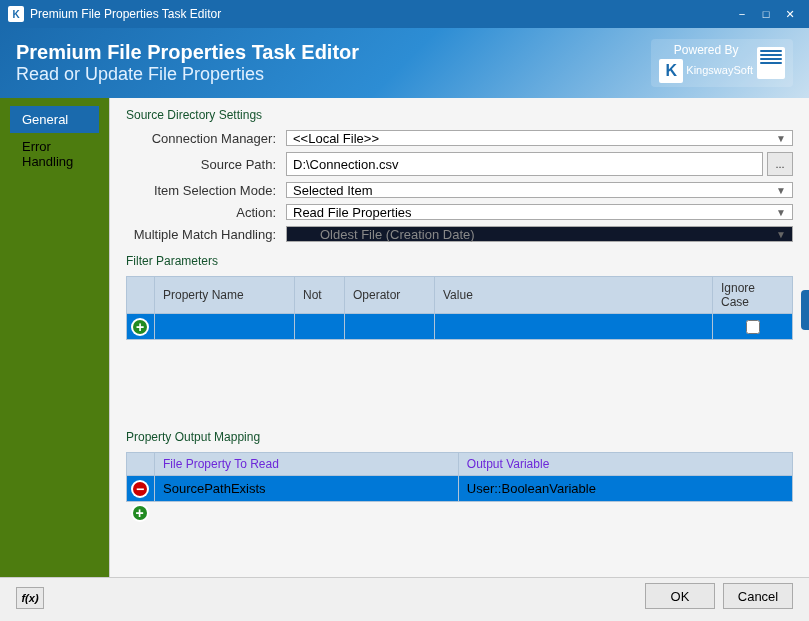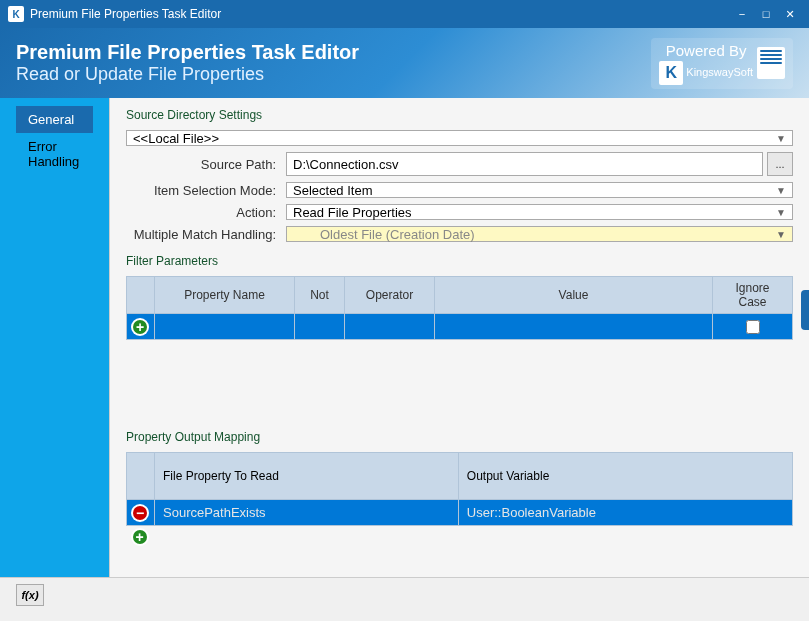--- a/index.html
+++ b/index.html
@@ -33,21 +33,21 @@
     .header-logo-doc { width: 28px; height: 32px; background: white; border-radius: 2px; display: flex; flex-direction: column; padding: 3px; gap: 2px; }
     .header-logo-doc div { height: 2px; background: #1a6aad; border-radius: 1px; }
 
     
     .main-content {
       display: flex; height: calc(621px - 28px - 70px - 44px); background: #f5f5f5;
     }
 
     
     .sidebar {
-      width: 110px; background: #0ea5e9; border-right: 1px solid #ccc; padding: 8px 16px;
+      width: 110px; background: #4d7c0f; border-right: 1px solid #ccc; padding: 8px 10px;
     }
     .sidebar-item {
       padding: 6px 12px; cursor: pointer; font-size: 13px; color: #000;
     }
     .sidebar-item.active {
       background: #1a6aad; color: white;
     }
 
     
     .content {
@@ -67,40 +67,40 @@
       width: 160px; text-align: right; padding-right: 10px; font-size: 13px; color: #333; flex-shrink: 0;
     }
     .form-control-wrap { flex: 1; display: flex; align-items: center; gap: 4px; }
 
     
     .dropdown {
       flex: 1; height: 16px; border: 1px solid #aaa; background: white;
       display: flex; align-items: center; justify-content: space-between;
       padding: 0 6px; cursor: pointer; font-size: 13px;
     }
-    .dropdown.disabled { background: #fef9c3; color: #888; padding-left: 33px; }
+    .dropdown.disabled { background: #0f172a; color: #888; padding-left: 33px; }
     .dropdown-arrow { font-size: 10px; color: #666; }
 
     
     .text-input {
       flex: 1; height: 24px; border: 1px solid #aaa; background: white;
       padding: 0 6px; font-size: 13px; display: flex; align-items: center;
     }
     .browse-btn {
       width: 26px; height: 24px; border: 1px solid #aaa; background: #e8e8e8;
       display: flex; align-items: center; justify-content: center; cursor: pointer;
       font-size: 11px; color: #333;
     }
 
     
     .filter-section { margin-top: 12px; }
     .filter-table { width: 100%; border-collapse: collapse; }
     .filter-header-row { background: #c8d8e8; }
     .filter-header-row th {
-      padding: 4px 8px; text-align: center; font-size: 12px; font-weight: normal;
+      padding: 4px 8px; text-align: left; font-size: 12px; font-weight: normal;
       border: 1px solid #b0c4d8; color: #333;
     }
     .filter-row td {
       padding: 2px 4px; border: 1px solid #b0c4d8; font-size: 13px; height: 26px;
     }
     .filter-row.selected { background: #0078d7; }
     .filter-row.selected td { color: white; }
 
     .add-btn {
       width: 18px; height: 18px; background: white; border-radius: 50%;
@@ -121,40 +121,40 @@
     .checkbox-cell {
       display: flex; align-items: center; justify-content: center;
     }
     .checkbox-cell input { width: 14px; height: 14px; }
 
     
     .output-section { margin-top: 30px; }
     .output-table { width: 100%; border-collapse: collapse; }
     .output-header-row { background: #c8d8e8; }
     .output-header-row th {
-      padding: 16px 8px; text-align: left; font-size: 12px; font-weight: normal;
-      border: 1px solid #b0c4d8; color: #000000;
+      padding: 4px 8px; text-align: left; font-size: 12px; font-weight: normal;
+      border: 1px solid #b0c4d8; color: #6d28d9;
     }
     .output-row td {
       padding: 2px 8px; border: 1px solid #b0c4d8; font-size: 13px; height: 26px;
     }
     .output-row.selected { background: #0078d7; }
-    .output-row.selected td { color: #e5e5e5; }
+    .output-row.selected td { color: #000000; }
 
     
     .right-accent {
       position: absolute; right: 0; top: 40%; width: 8px; height: 40px;
       background: #1a6aad; border-radius: 4px 0 0 4px;
     }
 
     
     .footer {
       height: 44px; background: #f0f0f0; border-top: 1px solid #ccc;
-      display: flex; align-items: flex-start; justify-content: space-between;
-      padding: 6px 16px;
+      display: flex; align-items: flex-end; justify-content: space-between;
+      padding: 12px 16px;
     }
     .footer-left { display: flex; align-items: center; }
     .footer-fx-btn {
       width: 28px; height: 22px; border: 1px solid #aaa; background: #e8e8e8;
       display: flex; align-items: center; justify-content: center; cursor: pointer;
       font-size: 11px; font-style: italic; font-weight: bold;
     }
     .footer-right { display: flex; gap: 8px; }
     .footer-btn {
       min-width: 70px; height: 26px; border: 1px solid #aaa; background: #e8e8e8;
@@ -187,21 +187,21 @@
   </div>
 </div>
 
 <div class="header">
   <div class="header-text">
     <h1>Premium File Properties Task Editor</h1>
     <p>Read or Update File Properties</p>
   </div>
   <div class="header-logo">
     <div style="display:flex;flex-direction:column;align-items:center;gap:2px;">
-      <span style="color:white;font-size:15px;">Powered By</span>
+      <span style="color:white;font-size:12px;">Powered By</span>
       <div style="display:flex;align-items:center;gap:3px;">
         <div class="header-logo-k">K</div>
         <span class="header-logo-text">KingswaySoft</span>
       </div>
     </div>
     <div class="header-logo-doc">
       <div></div>
         <div></div>
         <div></div>
         <div></div>
@@ -214,20 +214,21 @@
   <div class="sidebar">
     <div class="sidebar-item active">General</div>
     <div class="sidebar-item">Error Handling</div>
   </div>
 
   <div class="content">
 
     <div class="section-title">Source Directory Settings</div>
 
     <div class="form-row">
+      <div class="form-label">Connection Manager:</div>
       <div class="form-control-wrap">
         <div class="dropdown">
           <span>&lt;&lt;Local File&gt;&gt;</span>
           <span class="dropdown-arrow">▼</span>
         </div>
       </div>
     </div>
 
     <div class="form-row">
       <div class="form-label">Source Path:</div>
@@ -336,13 +337,21 @@
     <div class="right-accent"></div>
   </div>
 </div>
 
 <div class="footer">
   <div class="footer-left">
     <div class="footer-fx-btn">
       <span>f(x)</span>
     </div>
   </div>
+  <div class="footer-right">
+    <button class="footer-btn">
+      <span>OK</span>
+    </button>
+    <button class="footer-btn">
+      <span>Cancel</span>
+    </button>
+  </div>
 </div>
 
 </body></html>

